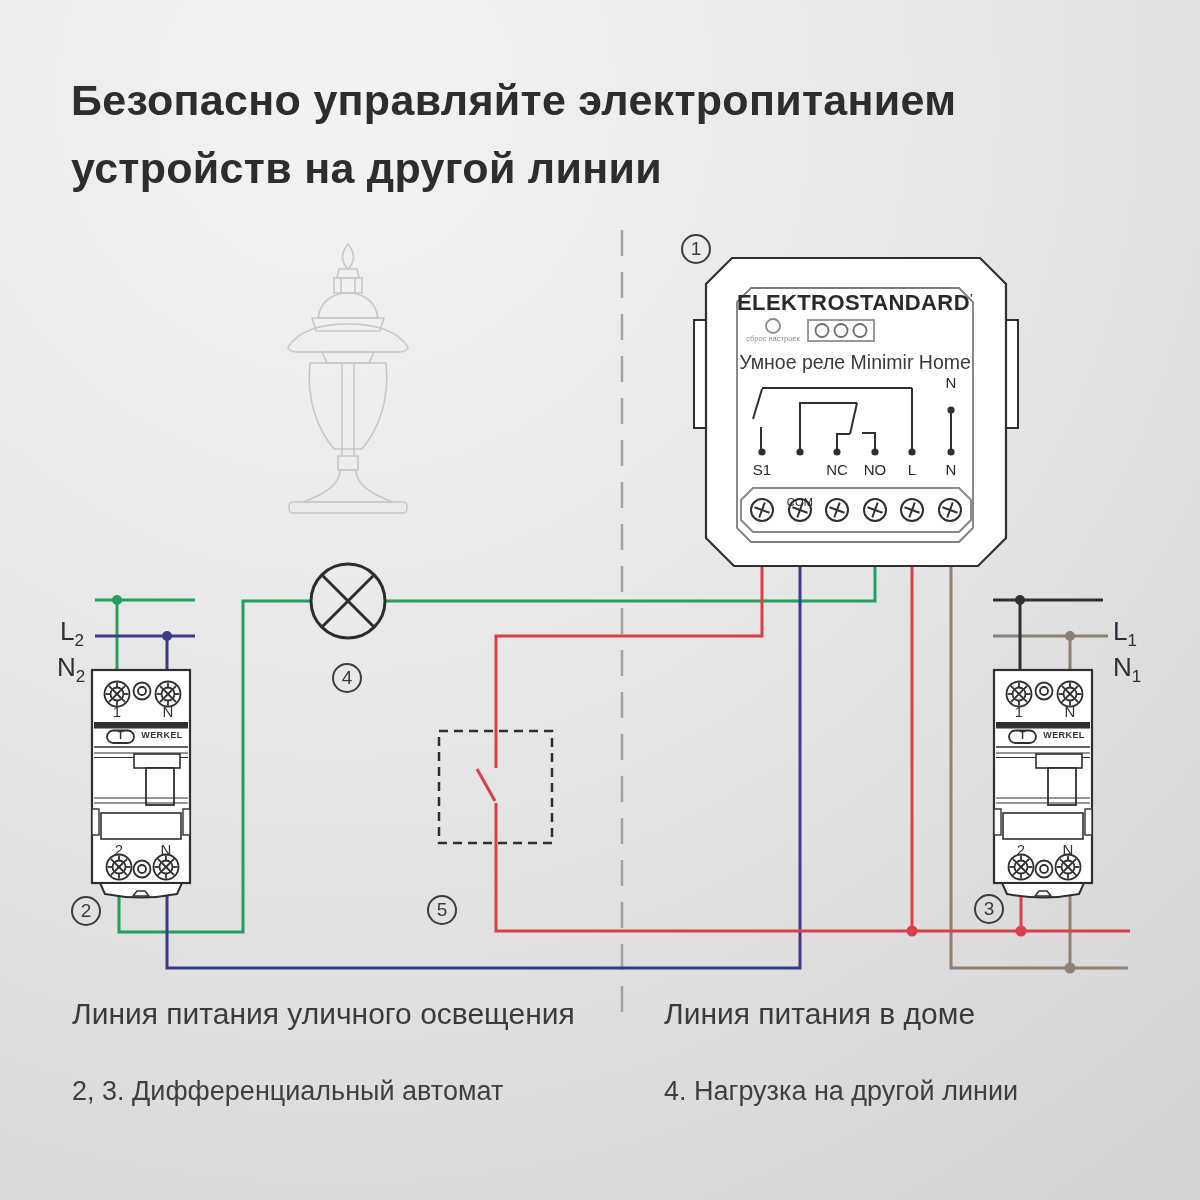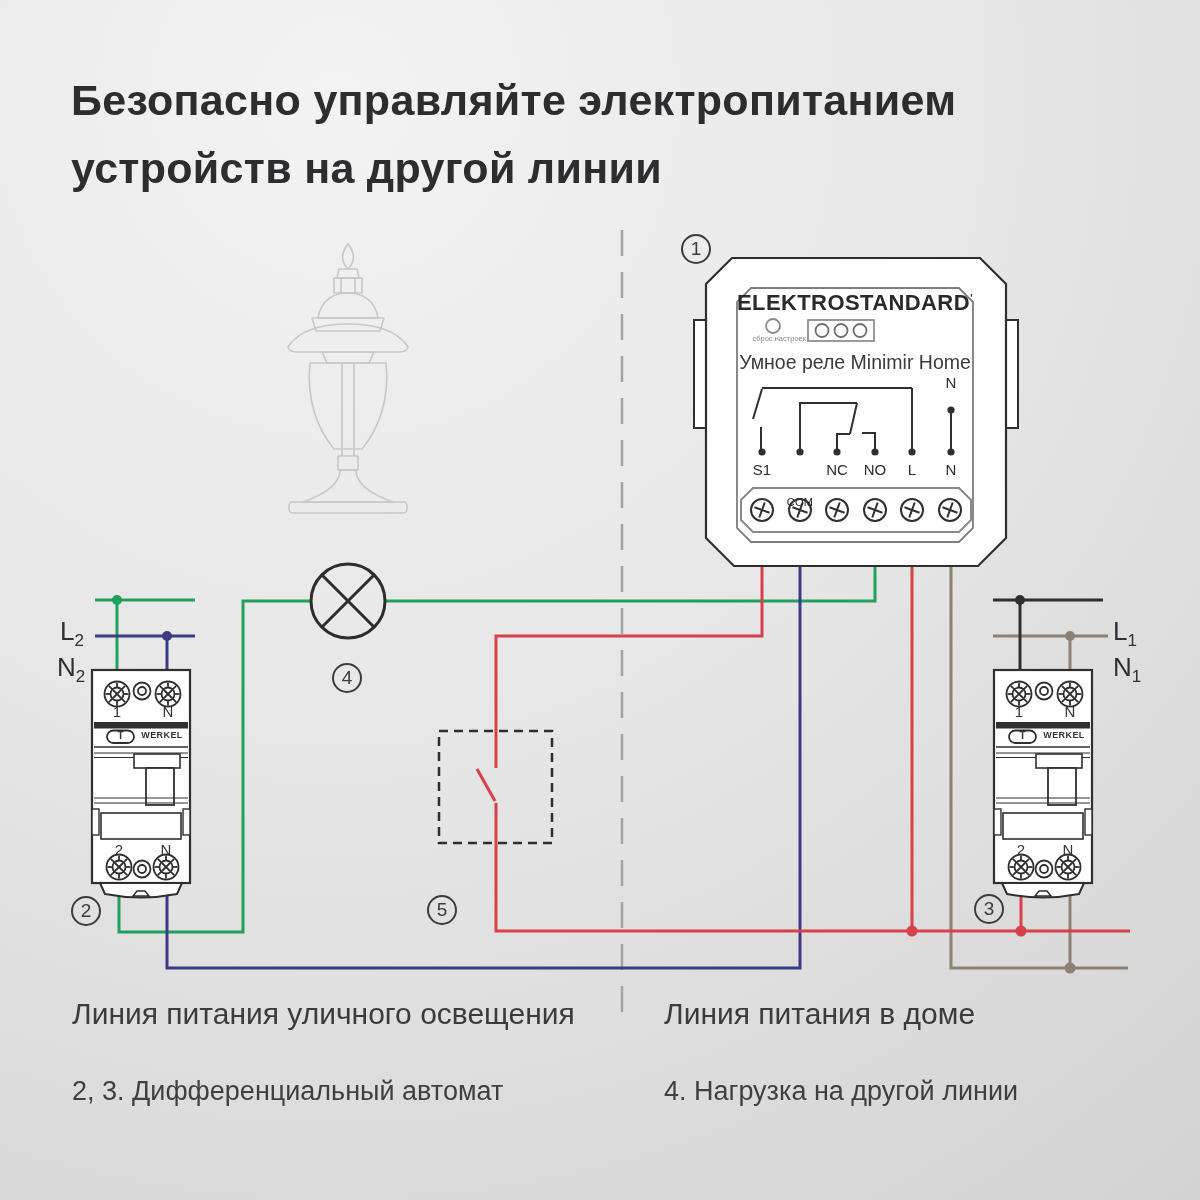--- a/index.html
+++ b/index.html
@@ -17,21 +17,21 @@
     width:30px;height:30px;border:2px solid #3c3c40;border-radius:50%;
     display:flex;align-items:center;justify-content:center;
     font-size:19px;color:#3c3c40;box-sizing:border-box;background:transparent;
   }
   .linelabel{font-size:26px;color:#2f2f33;margin-top:32px;}
   .linelabel sub{font-size:17px;}
   .term{font-size:15px;color:#2b2b2e;text-align:center;}
   .term.small{font-size:11px;letter-spacing:.3px;margin-top:32px;}
   #relay-brand{left:737px;top:290px;width:236px;text-align:left;font-size:22px;font-weight:700;letter-spacing:.4px;color:#2a2a2d;}
   #relay-brand sup{font-size:10px;}
-  #relay-reset-label{left:740px;top:334px;width:66px;text-align:right;font-size:7.5px;color:#8a8a8a;}
+  #relay-reset-label{left:740px;top:334px;width:66px;text-align:center;font-size:7.5px;color:#8a8a8a;}
   #relay-product{left:737px;top:351px;width:236px;text-align:center;font-size:19.5px;color:#3a3a3d;}
   .brk-label{position:absolute;font-size:15px;color:#333;text-align:center;}
   .brk-t{font-size:10px;font-weight:700;}
   .brk-werkel{font-size:9px;font-weight:700;letter-spacing:.4px;}
   .breaker-box{width:98px;height:227px;}
 </style>
 </head>
 <body>
 
 <div id="stage">

